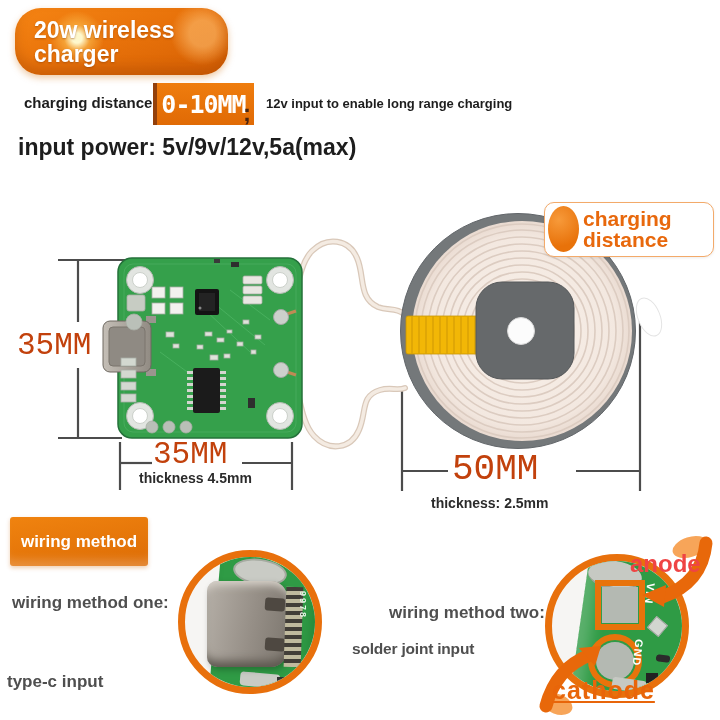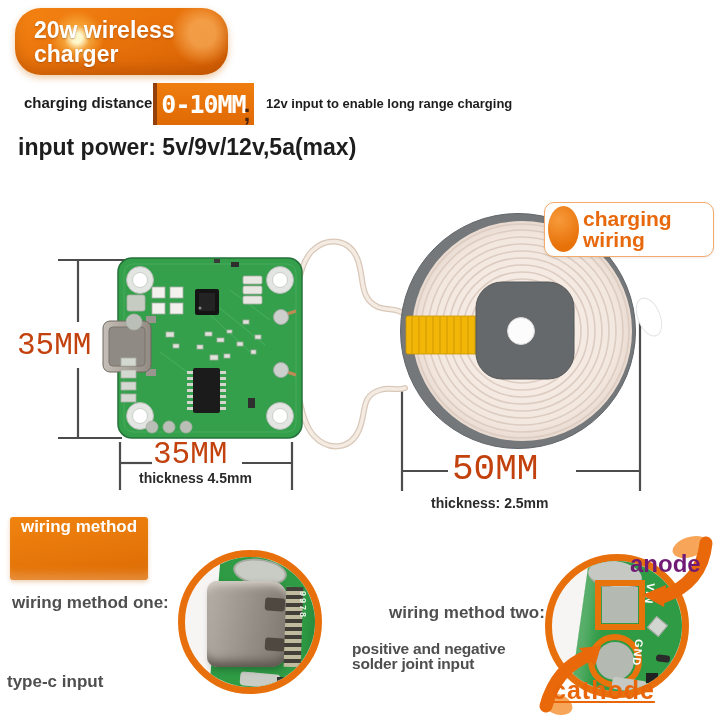--- a/index.html
+++ b/index.html
@@ -37,24 +37,24 @@
   .thick-25{left:431px;top:495px;}
   
   .surface-label{left:544px;top:202px;width:168px;height:53px;background:#fff;
     border:1px solid #f3aa6a;border-radius:10px;box-shadow:0 1px 3px rgba(0,0,0,.08);}
   .surface-blob{position:absolute;left:3px;top:3px;width:31px;height:46px;border-radius:50%;
     background:radial-gradient(circle at 35% 30%,#f79a3a,#e8720a 70%);}
   .surface-label .line{position:absolute;left:38px;color:#e8680c;font-weight:bold;font-size:21px;
     line-height:21px;}
   .surface-label .l1{top:5px;text-align:right;} .surface-label .l2{top:26px;}
   
-  .wiring-banner{left:10px;top:517px;width:138px;height:63px;border-radius:3px;
+  .wiring-banner{left:10px;top:517px;width:138px;height:49px;border-radius:3px;
     background:linear-gradient(170deg,#f0830f,#dd6c05);
     box-shadow:inset 0 -12px 10px -6px rgba(255,255,255,.22), 0 2px 4px rgba(200,100,0,.3);
-    display:flex;justify-content:center;}
+    display:flex;align-items:center;justify-content:center;}
   .wiring-banner span{color:#fff;font-weight:bold;font-size:17px;}
   .gray-bold{font-weight:bold;color:#4f4f4f;}
   .m1-title{left:12px;top:593px;font-size:17px;}
   .m1-desc{left:7px;top:636px;font-size:17px;margin-top:36px;}
   .m2-title{left:389px;top:603px;font-size:17px;}
   .m2-desc{left:352px;top:641px;font-size:15.5px;line-height:15px;letter-spacing:-.2px;}
   
   .inset{width:144px;height:144px;border-radius:50%;border:7px solid #e8700c;
     box-sizing:border-box;overflow:hidden;background:#f6f5f3;}
   .inset-1{left:178px;top:550px;}
@@ -92,21 +92,21 @@
     letter-spacing:1px;transform:rotate(6deg);}
   .vin{left:92px;top:22px;} .gnd{left:80px;top:78px;}
   .i2-diamond{position:absolute;left:98px;top:58px;width:13px;height:13px;background:#d2d6d0;
     border:1px solid #9aa29a;transform:rotate(40deg);}
   .i2-slot{position:absolute;left:104px;top:94px;width:14px;height:7px;background:#2b2b2b;
     border-radius:3px;transform:rotate(8deg);}
   .i2-pad-bot{position:absolute;left:60px;top:118px;width:34px;height:12px;background:#c6c9c3;
     border-radius:3px;transform:rotate(8deg);}
   .i2-chip{position:absolute;left:94px;top:112px;width:12px;height:10px;background:#222;}
   
-  .anode-label{left:630px;top:550px;font-size:24px;font-weight:bold;color:#701a75;z-index:6;}
+  .anode-label{left:630px;top:550px;font-size:24px;font-weight:bold;color:#ef4444;z-index:6;}
   .cathode-label{left:552px;top:676px;font-size:25px;font-weight:bold;color:#e8650a;
     text-decoration:underline;letter-spacing:1px;z-index:6;}
   .arrow-svg{z-index:5;}
   .z1{z-index:1;} .z2{z-index:2;}
 </style>
 </head>
 <body>
 
 <div class="canvas">
 
@@ -287,31 +287,30 @@
 
   <div class="abs dim-serif dim-35v z1">35MM</div>
   <div class="abs dim-serif dim-35h z1">35MM</div>
   <div class="abs thick thick-45 z1">thickness 4.5mm</div>
   <div class="abs dim-serif dim-50 z1">50MM</div>
   <div class="abs thick thick-25 z1">thickness: 2.5mm</div>
 
   <div class="abs surface-label z2">
     <div class="surface-blob"></div>
     <div class="line l1">charging</div>
-    <div class="line l2">wiring</div>
+    <div class="line l2">distance</div>
   </div>
 
   <div class="abs wiring-banner z1">
     <span>wiring method</span>
   </div>
   <div class="abs gray-bold m1-title z1">wiring method one:</div>
   <div class="abs gray-bold m1-desc z1">type-c input</div>
   <div class="abs gray-bold m2-title z1">wiring method two:</div>
   <div class="abs gray-bold m2-desc z1">
-    <div>positive and negative</div>
     <div>solder joint input</div>
   </div>
 
   <div class="abs inset inset-1 z2">
     <div class="green-band i1-band"></div>
     <div class="i1-pad-top"></div>
     <div class="i1-pad-bot"></div>
     <div class="i1-chip"></div>
     <div class="usbc-body"></div>
     <div class="usbc-dent d1"></div>

